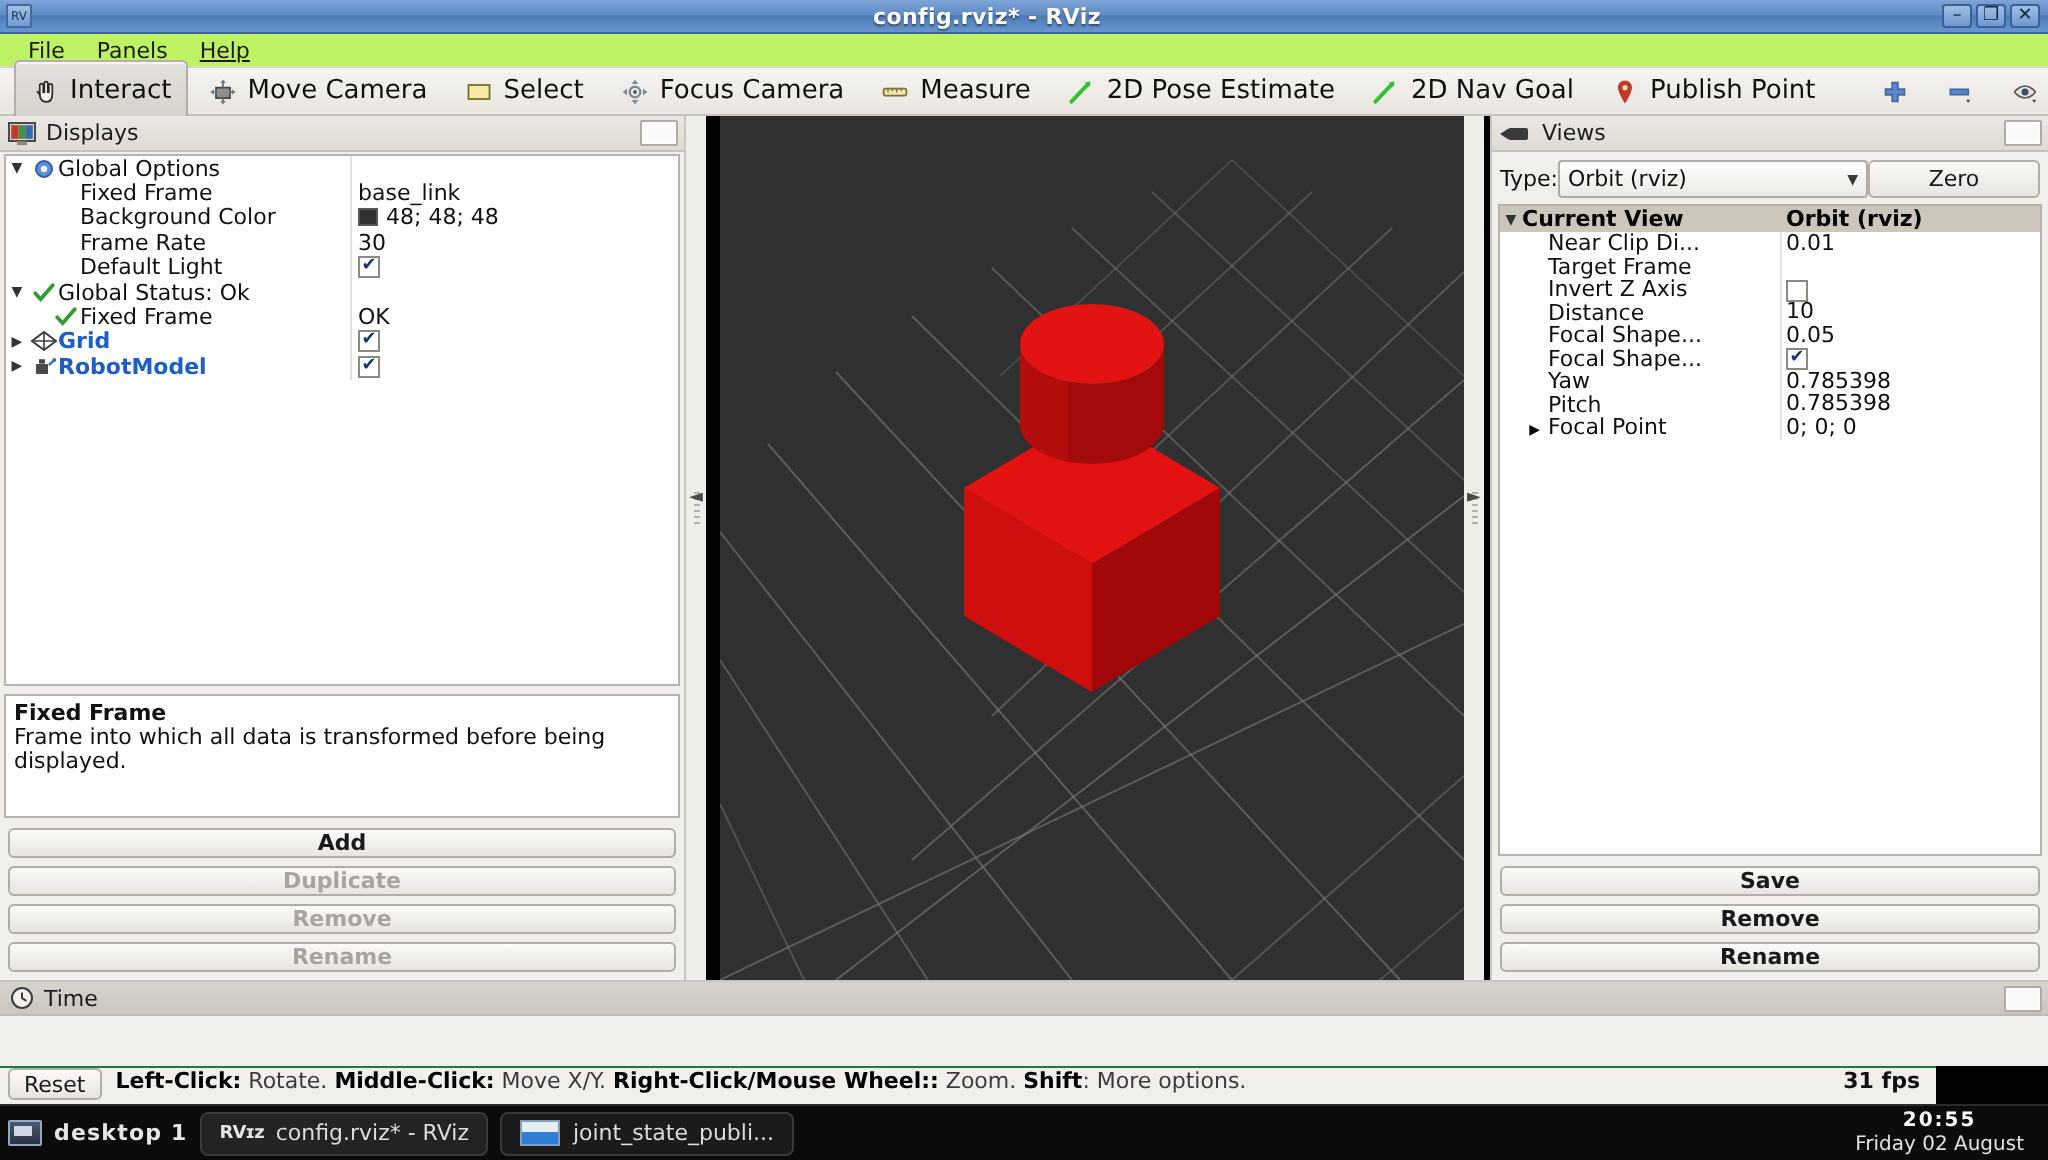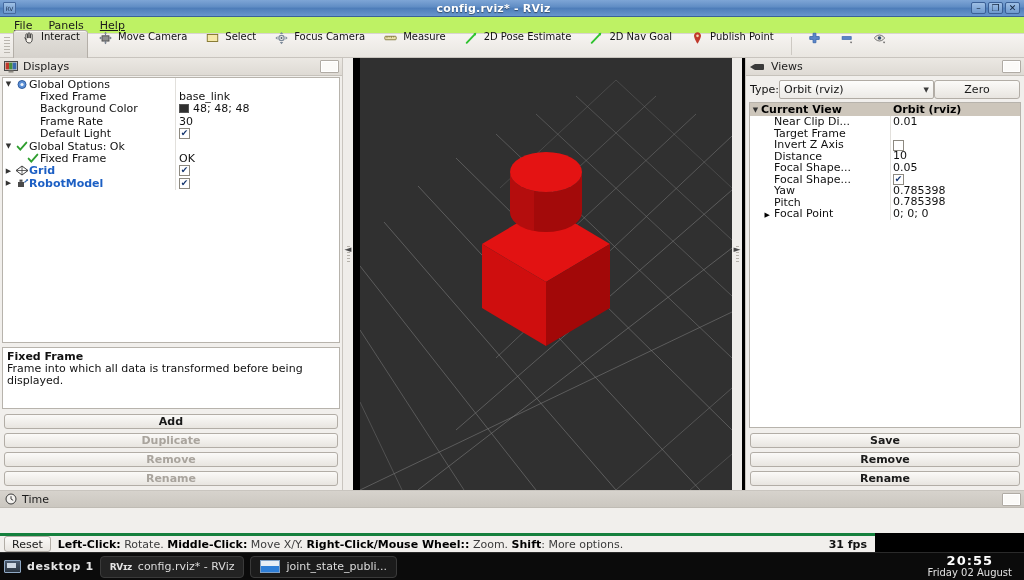--- a/index.html
+++ b/index.html
@@ -57,23 +57,23 @@
     position: absolute; left: 0; top: 34px; width: 1024px; height: 24px;
     background: linear-gradient(to bottom,#f6f4f1,#e9e6e1);
     border-bottom: 1px solid #c8c4be;
     display: flex; align-items: center;
   }
   .tb-grip {
     width: 6px; height: 18px; margin: 0 3px 0 4px;
     background-image: repeating-linear-gradient(to bottom, #b9b5ae 0 1px, transparent 1px 3px);
   }
   .tbutton {
-    display: flex; gap: 5px;
+    display: flex; align-items: center; gap: 5px;
     height: 32px; padding: 0 7px; margin-right: 2px;
-    font-size: 10px; color: #111; white-space: nowrap;
+    font-size: 13px; color: #111; white-space: nowrap;
     border: 1px solid transparent; border-radius: 3px;
   }
   .tbutton.active {
     background: linear-gradient(#e3e0db,#d4d0ca);
     border: 1px solid #b4afa8;
     box-shadow: inset 0 1px 0 rgba(255,255,255,.7);
   }
   .tsep { width: 1px; height: 18px; background: #cdc9c3; margin: 0 7px; }
   .ticon { width: 15px; height: 14px; display: block; }
 
@@ -201,23 +201,23 @@
   .tfield {
     height: 18px; background: #fff; border: 1px solid #a8a39c;
     font-size: 11px; color: #111; display: flex; align-items: center;
     padding: 0 4px; border-radius: 2px;
   }
   .tfield.w1 { width: 140px; }
   .tfield.w2 { width: 140px; }
 
   
   #statusbar {
-    position: absolute; left: 0; top: 533px; width: 875px; height: 19px;
-    background: #f1efec; border-top: 3px solid #15803d;
-    display: flex; align-items: center; padding: 0 4px; gap: 7px;
+    position: absolute; left: 0; top: 533px; width: 968px; height: 19px;
+    background: #f1efec; border-top: 1px solid #15803d;
+    display: flex; padding: 0 4px; gap: 7px;
   }
   .reset-btn {
     height: 16px; padding: 0 7px;
     background: linear-gradient(#fbfaf8,#e8e5e0);
     border: 1px solid #b2ada6; border-radius: 3px;
     font-size: 11px; color: #1a1a1a; display: flex; align-items: center;
   }
   .hint { font-size: 11px; color: #3b3b3b; }
   .hint b { color: #000; }
   .fps { margin-left: auto; font-size: 11px; color: #111; font-weight: bold; padding-right: 4px; }
@@ -245,21 +245,21 @@
   }
   .task.win2 { background: #1b1b1b; }
   .rviz-mini {
     font-size: 9px; font-weight: bold; color: #e4e4e4; letter-spacing: -.5px;
   }
   .js-mini {
     width: 20px; height: 13px; border: 1px solid #7f9fc4;
     background: linear-gradient(#e8eef6 0 45%, #2f7fd8 45% 100%);
   }
   .clock { margin-left: auto; text-align: center; padding-right: 8px; }
-  .clock .t { color: #ffffff; font-size: 13px; font-weight: bold; line-height: 12px; letter-spacing: 1px; }
+  .clock .t { color: #ffffff; font-size: 10px; font-weight: bold; line-height: 12px; letter-spacing: 1px; }
   .clock .d { color: #e2e2e2; font-size: 10px; line-height: 12px; }
 </style>
 </head>
 <body>
 
 <div id="app">
 
   <div class="titlebar">
     <div class="tb-icon">RV</div>
     <div class="tb-title">config.rviz* - RViz</div>

